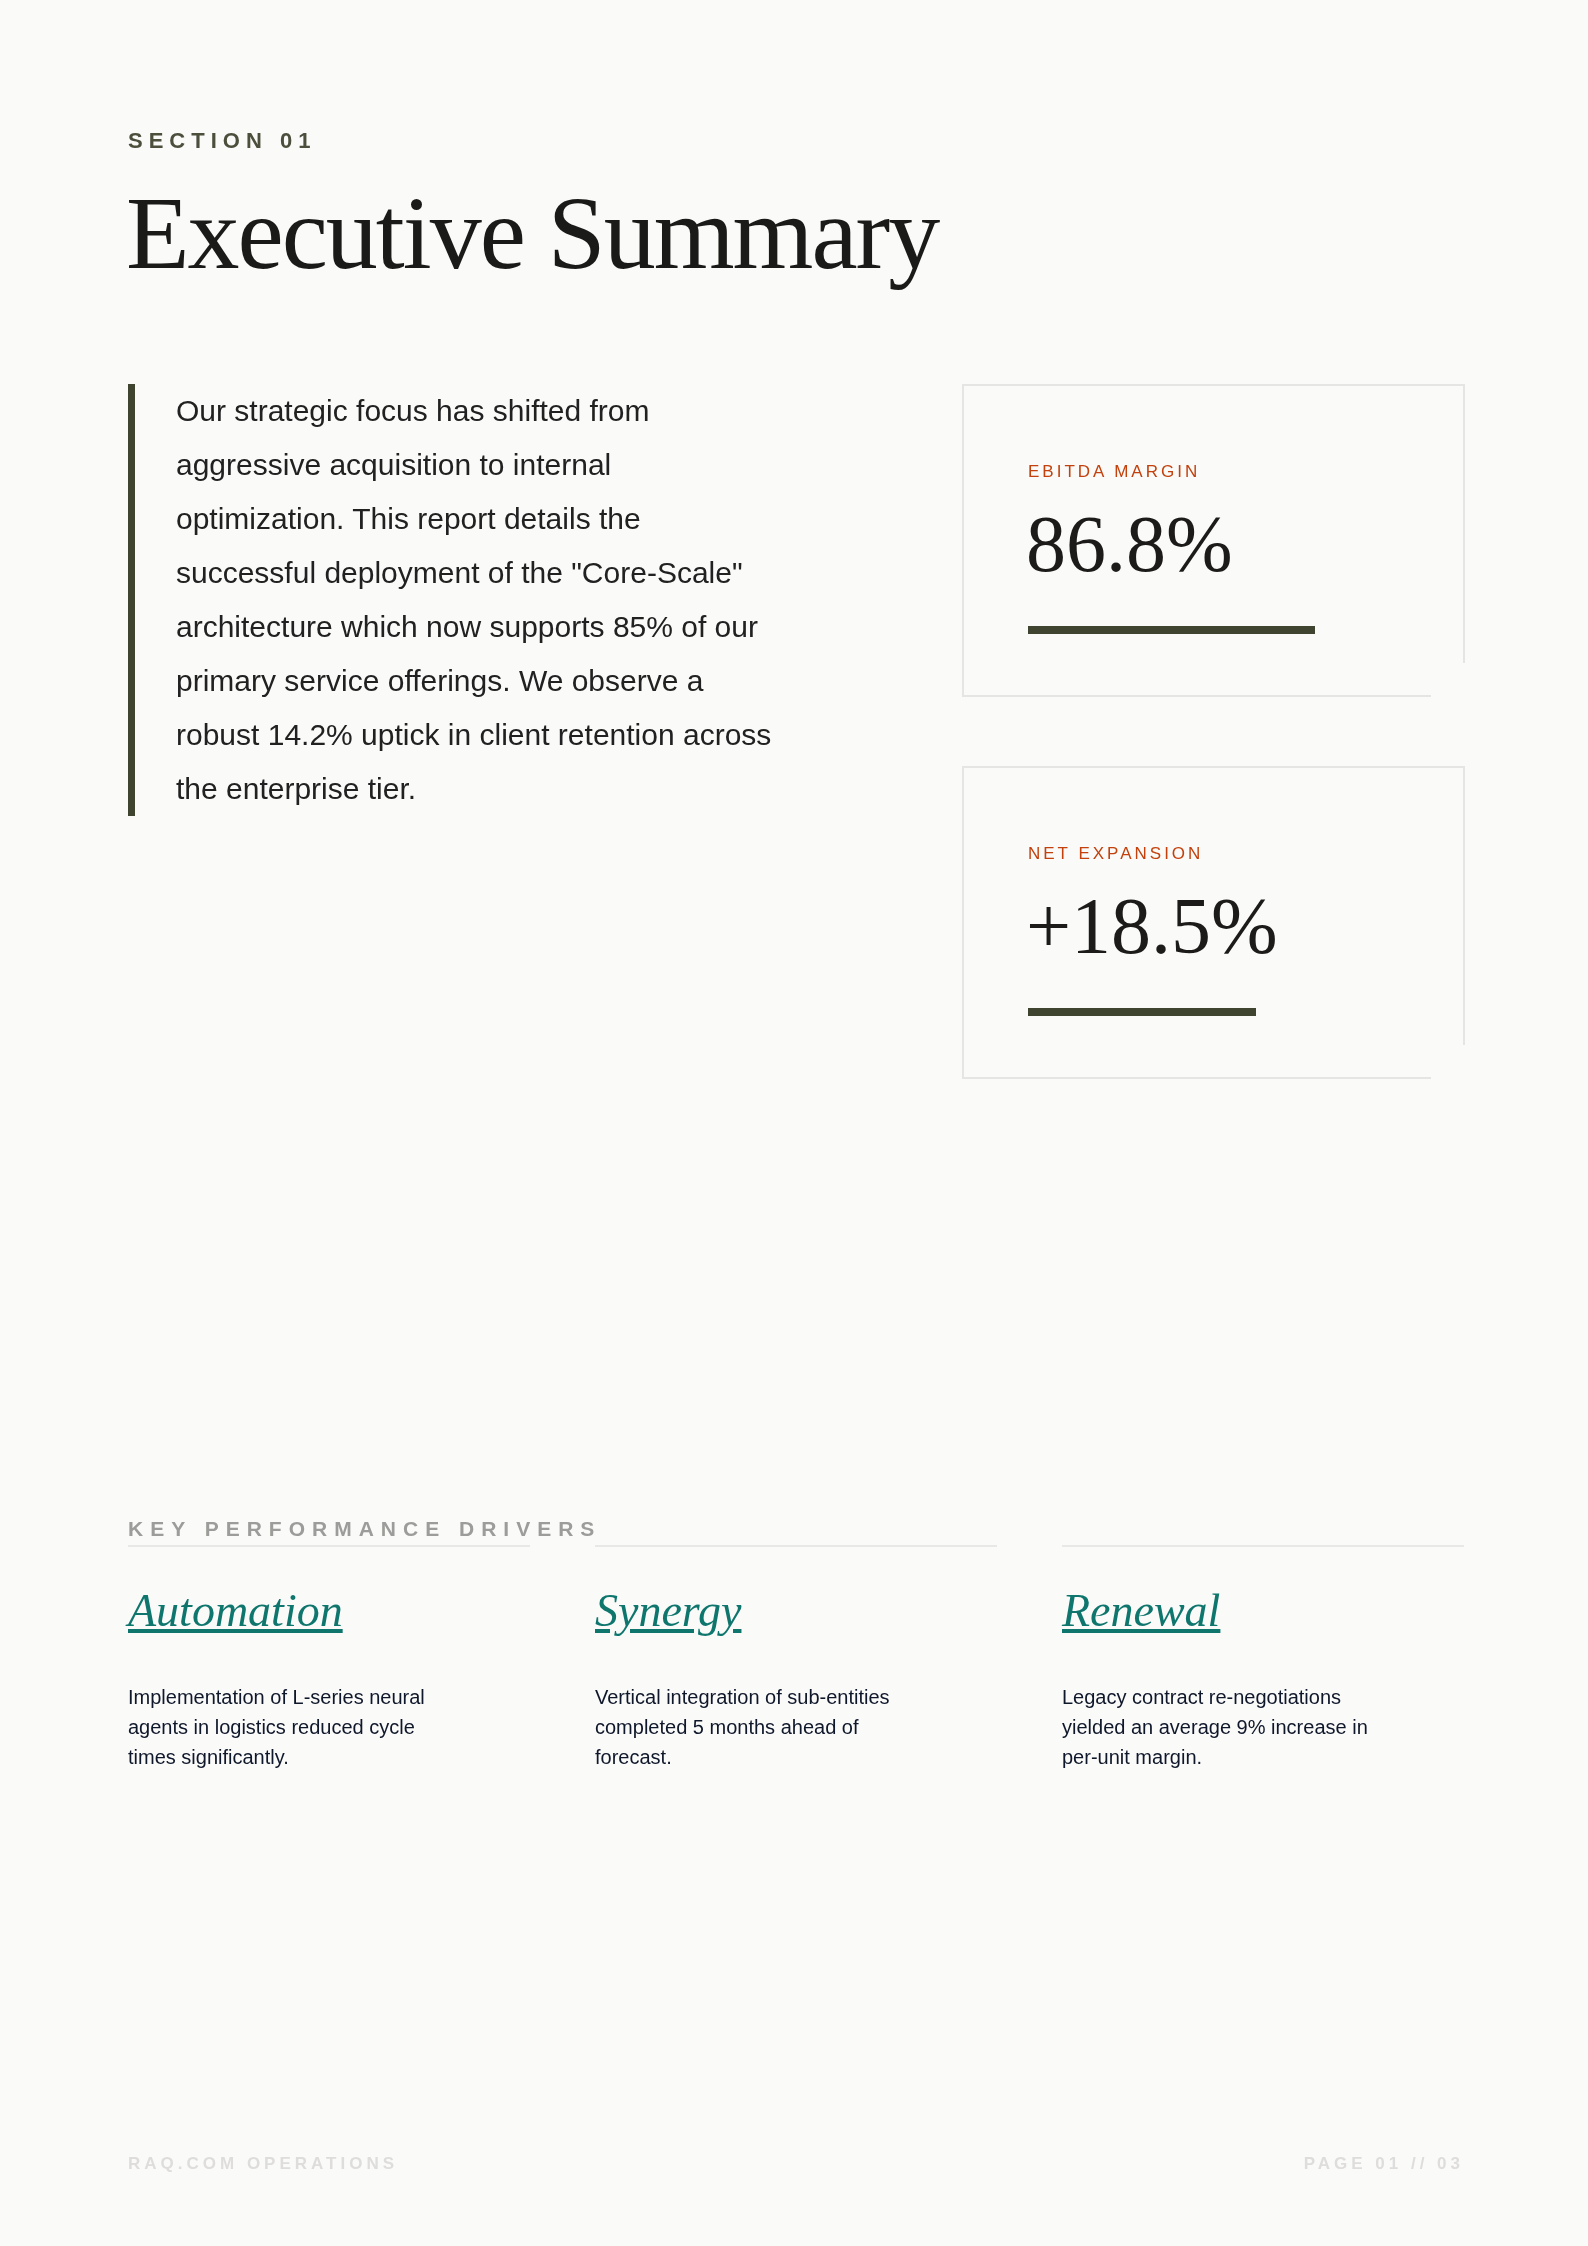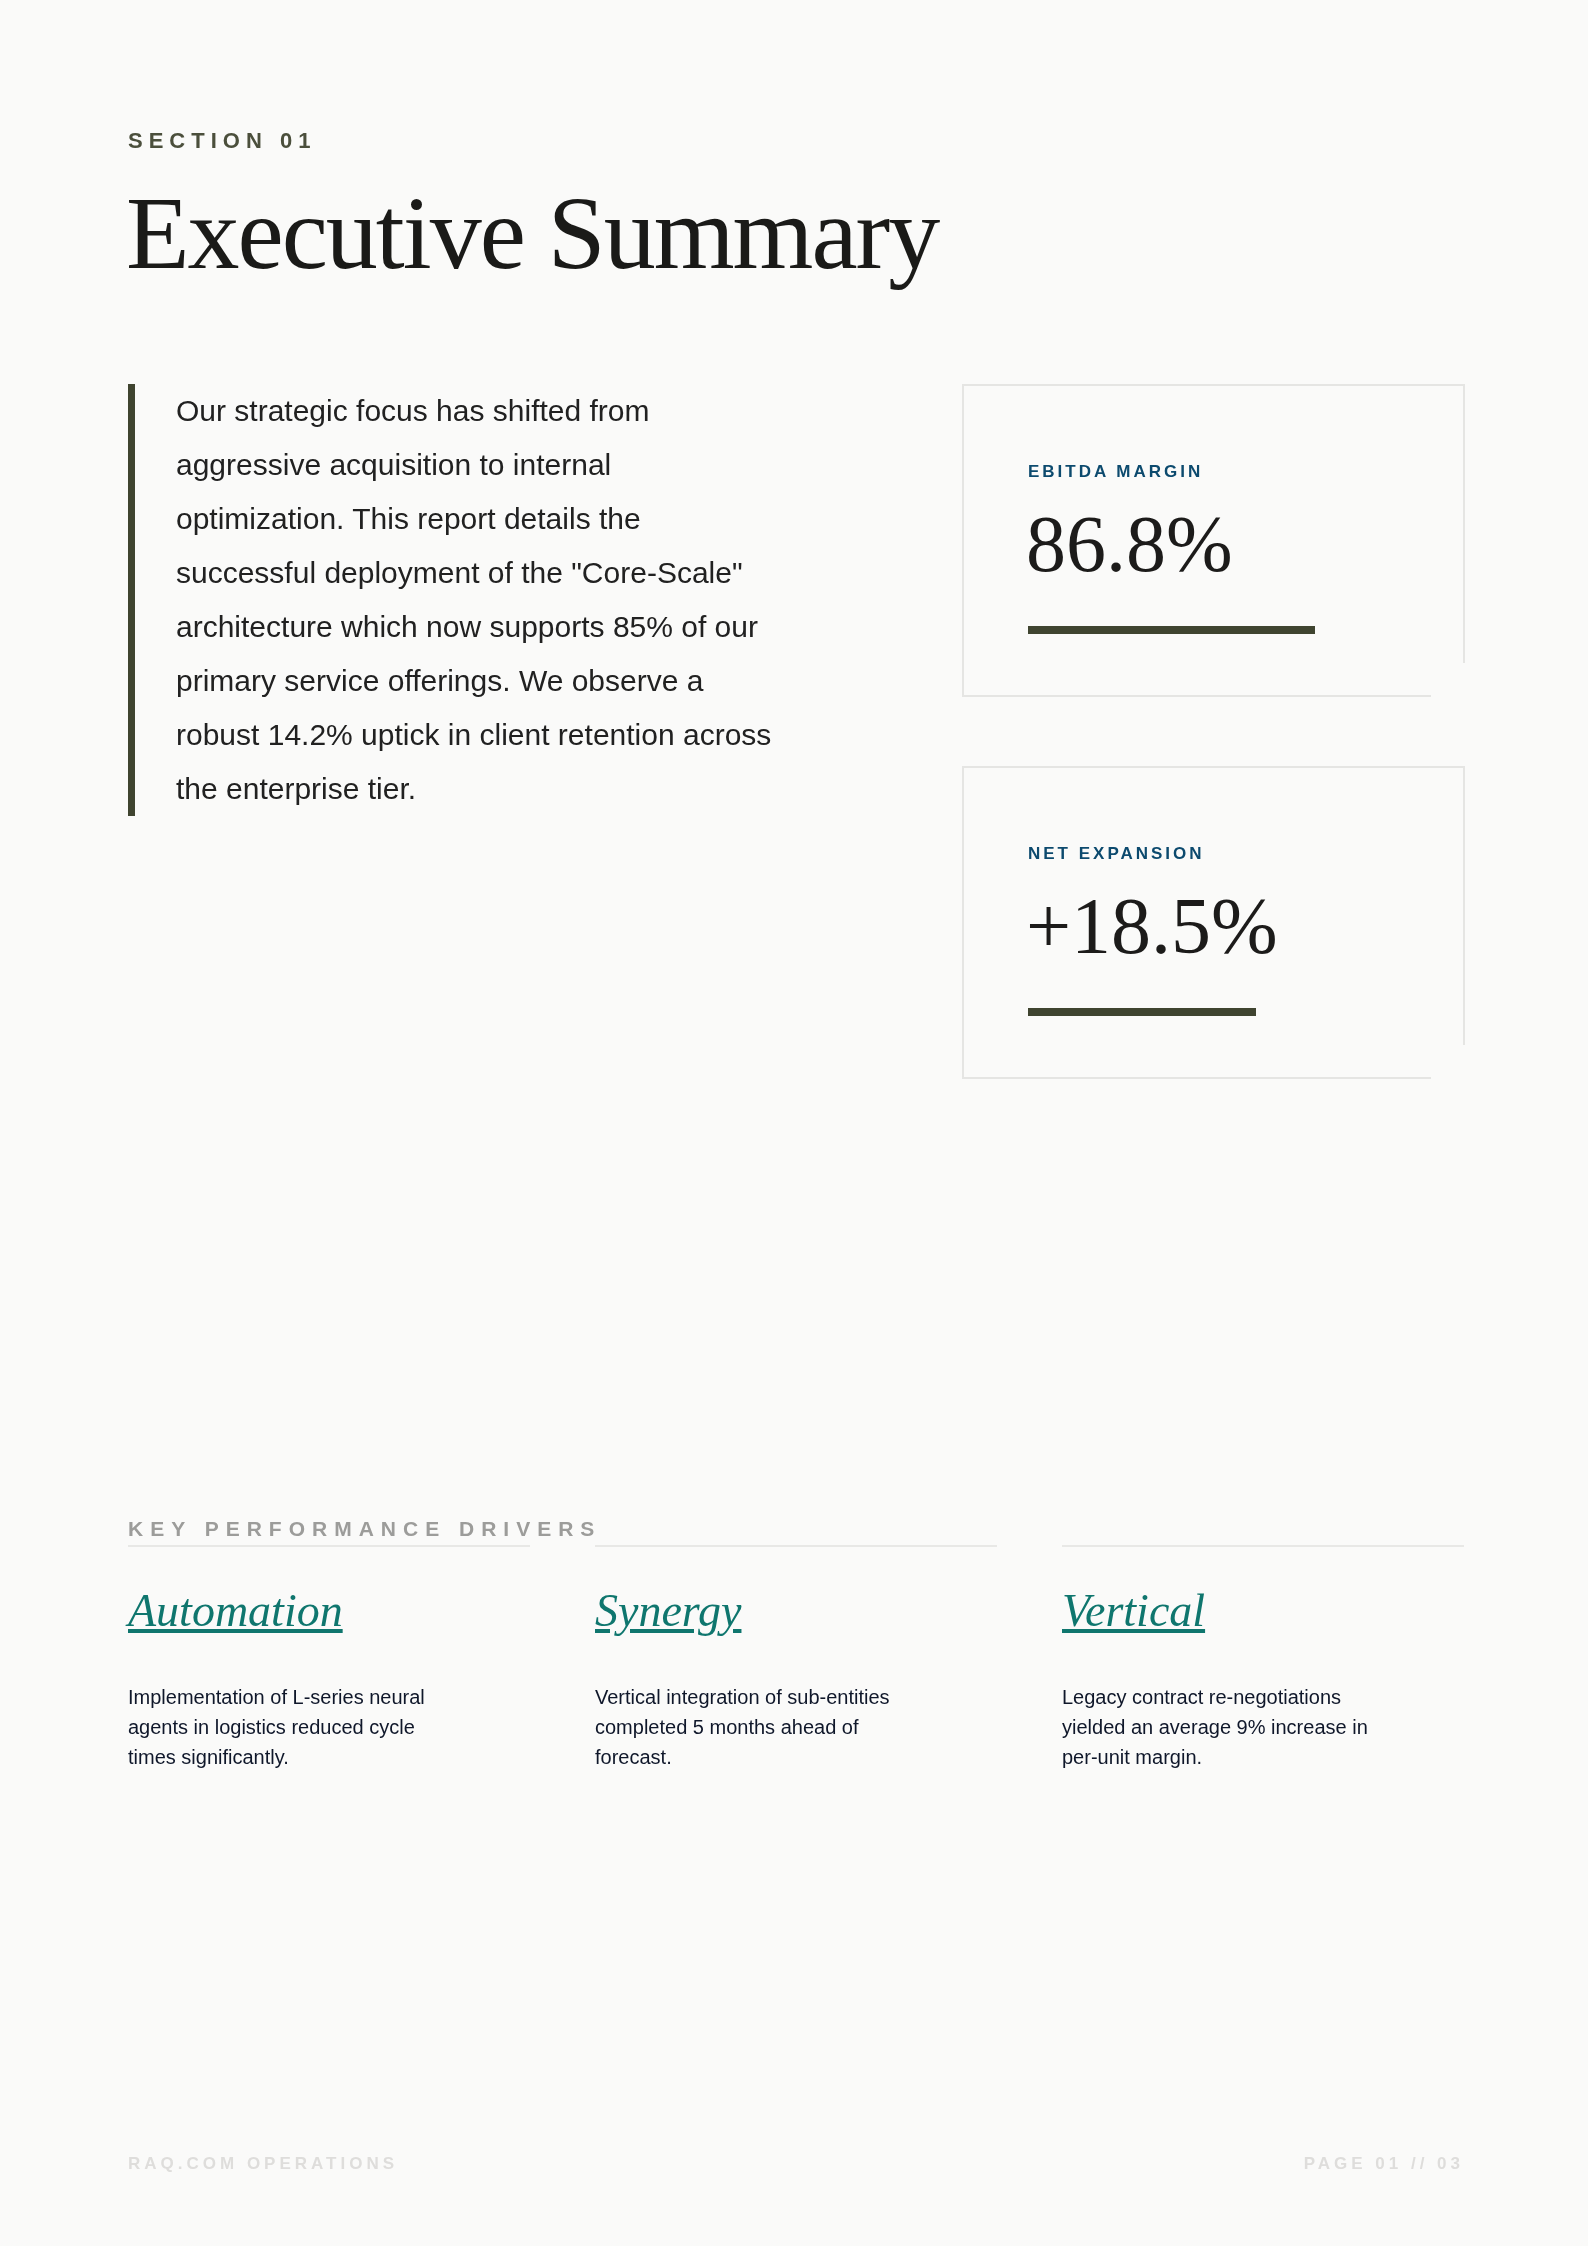--- a/index.html
+++ b/index.html
@@ -44,21 +44,21 @@
     background:transparent;
   }
   .stat-card.first{top:384px;}
   .stat-card.second{top:766px;}
   .stat-card::after{ 
     content:"";position:absolute;right:-2px;bottom:-2px;
     width:34px;height:34px;background:#fafaf9;
   }
   .stat-label{
     position:absolute;left:64px;top:76px;
-    font-size:17px;font-weight:700;letter-spacing:3px;color:#0c4a6e;
+    font-size:17px;font-weight:400;letter-spacing:3px;color:#c2410c;
   }
   .stat-value{
     position:absolute;left:62px;top:118px;
     font-family:"Liberation Serif",serif;
     font-size:80px;line-height:1;color:#1c1b1a;
   }
   .stat-bar{
     position:absolute;left:64px;top:240px;height:8px;
     background:#3f4430;
   }
@@ -135,20 +135,20 @@
 </div>
 
 <div class="abs driver-col c1">
   <h2 class="driver-title">Synergy</h2>
   <p class="driver-body">Vertical integration of sub-entities
 completed 5 months ahead of
 forecast.</p>
 </div>
 
 <div class="abs driver-col c2">
-  <h2 class="driver-title">Vertical</h2>
+  <h2 class="driver-title">Renewal</h2>
   <p class="driver-body">Legacy contract re-negotiations
 yielded an average 9% increase in
 per-unit margin.</p>
 </div>
 
 <div class="abs footer-left">RAQ.COM OPERATIONS</div>
 <div class="abs footer-right">PAGE 01 // 03</div>
 
 </body></html>

